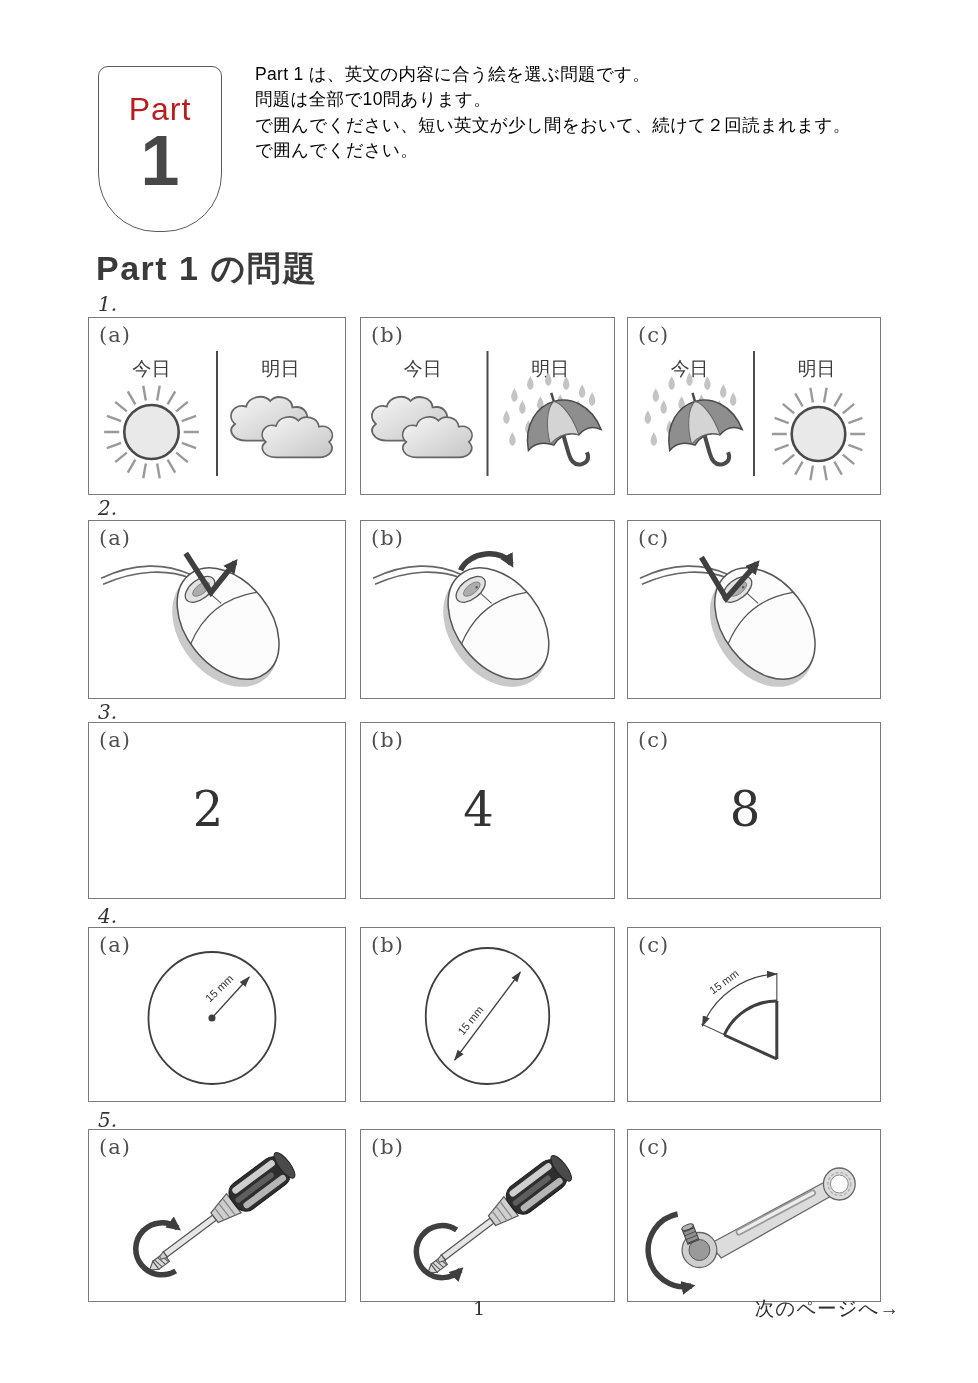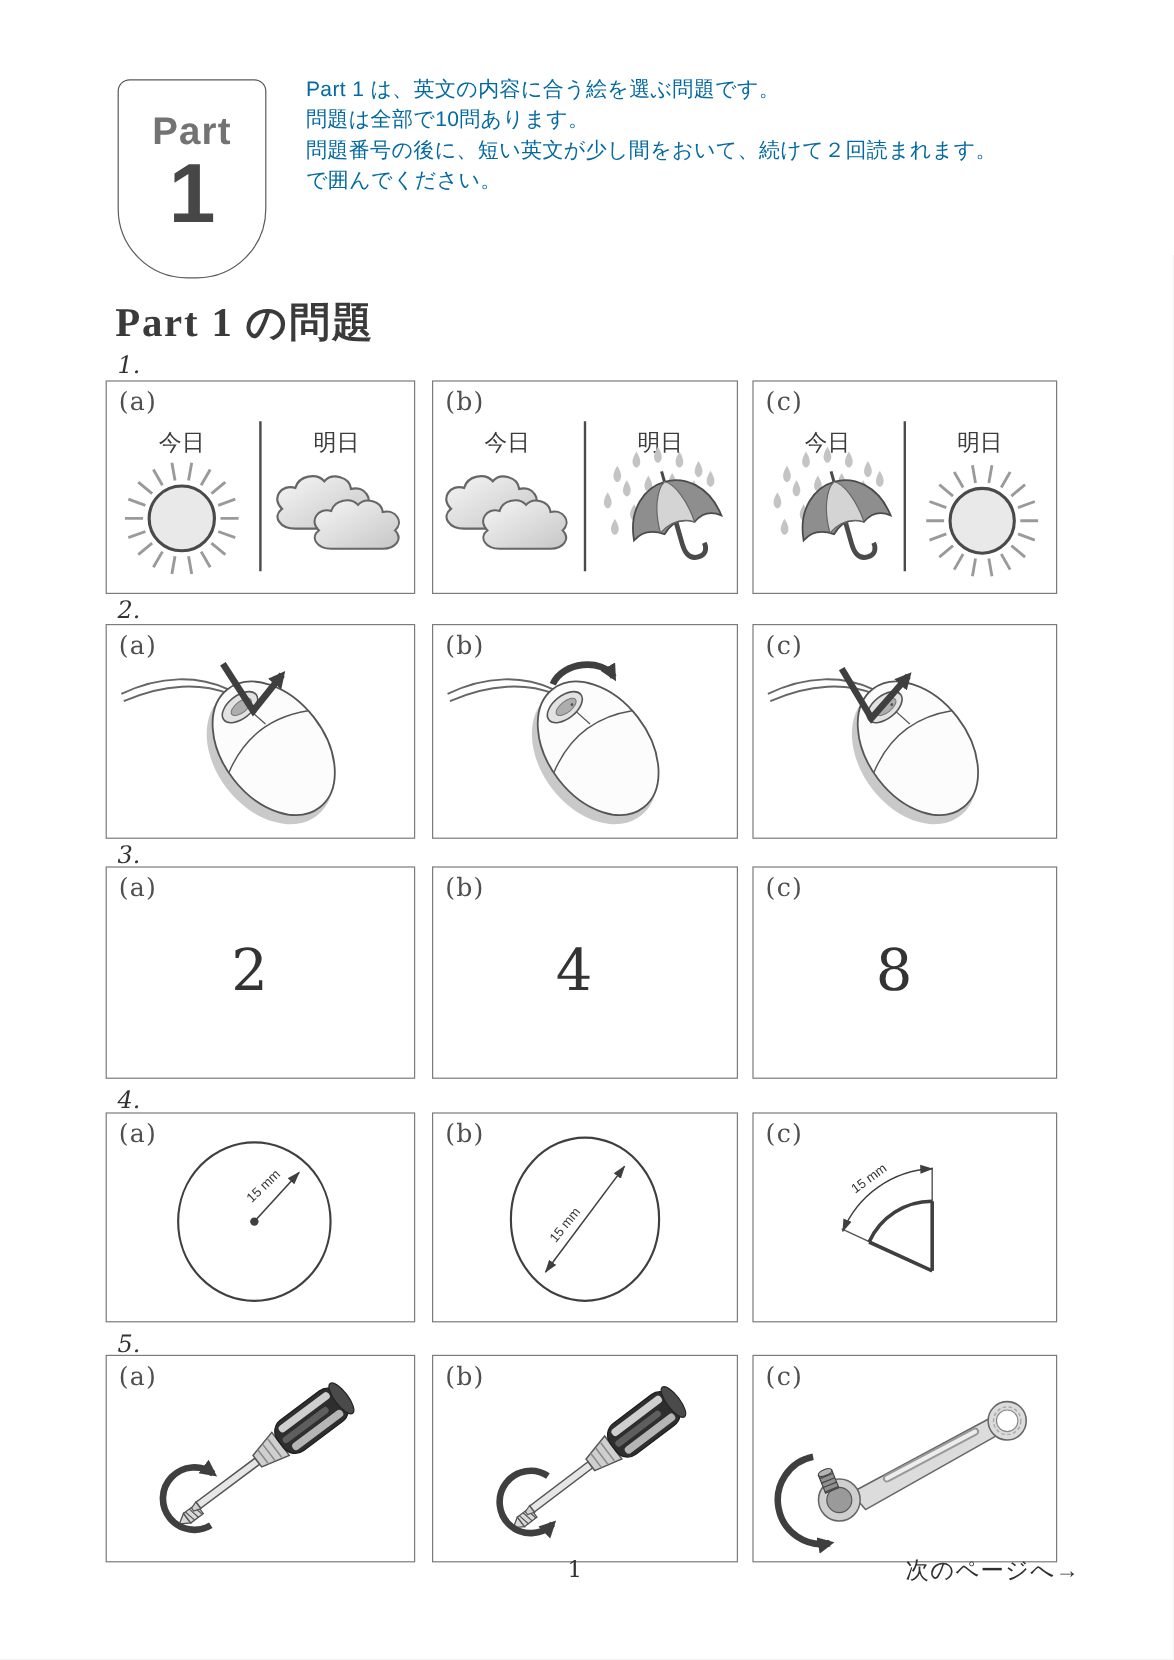--- a/index.html
+++ b/index.html
@@ -1,27 +1,27 @@
 <!DOCTYPE html>
 <html><head>
 <meta charset="utf-8">
 <style>
   html,body{margin:0;padding:0;background:#e8e8e8;}
   .page{position:relative;width:978px;height:1383px;background:#ffffff;overflow:hidden;
         font-family:"Liberation Sans",sans-serif;color:#2f2f2f;}
   
   .part-badge{position:absolute;left:98px;top:66px;width:122px;height:164px;
       border:1.7px solid #5a5a5a;border-radius:10px 10px 58px 58px;text-align:center;background:#fff;}
-  .part-badge .word{margin-top:26px;font-size:32px;font-weight:bold;color:#737373;letter-spacing:1px;line-height:1;}
+  .part-badge .word{margin-top:26px;font-size:32px;font-weight:normal;color:#b91c1c;letter-spacing:1px;line-height:1;}
   .part-badge .num{font-size:70px;font-weight:bold;color:#474747;line-height:1.05;}
   
   .instructions{position:absolute;left:255px;top:62px;width:660px;font-size:17.5px;
-      line-height:25.4px;color:#0369a1;letter-spacing:0.3px;}
+      line-height:25.4px;color:#000000;letter-spacing:0.3px;}
   .section-title{position:absolute;left:96px;top:246px;margin:0;font-size:34px;font-weight:bold;
-      color:#3a3a3a;letter-spacing:1.5px;font-family:Liberation Serif, serif;}
+      color:#3a3a3a;letter-spacing:1.5px;}
   
   .q-num{position:absolute;left:98px;font-family:"DejaVu Serif",serif;font-style:italic;
       font-size:20px;color:#333;}
   .opt-box{position:absolute;border:1.5px solid #7b7b7b;background:#fff;}
   .opt-label{position:absolute;top:5px;left:10px;font-family:"DejaVu Serif",serif;
       font-size:21px;color:#4f4f4f;letter-spacing:1px;z-index:2;}
   .boxsvg{position:absolute;left:0;top:0;width:100%;height:100%;}
   .num-box-inner{position:absolute;inset:0;display:flex;align-items:center;justify-content:center;
       padding-right:18px;padding-bottom:4px;}
   .big-num{font-family:"DejaVu Serif",serif;font-size:48px;color:#333;}
@@ -118,21 +118,21 @@
   </svg>
 
   <div class="part-badge">
     <div class="word">Part</div>
     <div class="num">1</div>
   </div>
 
   <div class="instructions">
     <div>Part 1 は、英文の内容に合う絵を選ぶ問題です。</div>
     <div>問題は全部で10問あります。</div>
-    <div>問題番号の後に、短い英文が少し間をおいて、続けて２回読まれます。</div>
+    <div>で囲んでください、短い英文が少し間をおいて、続けて２回読まれます。</div>
     <div>で囲んでください。</div>
   </div>
 
   <h1 class="section-title">Part 1 の問題</h1>
 
   <div class="q-num" style="top:292px">1.</div>
 
   <div class="opt-box" style="left:88px;top:317px;width:256px;height:176px">
     <span class="opt-label">(a)</span>
     <svg class="boxsvg" viewBox="0 0 254 176" preserveAspectRatio="none">

